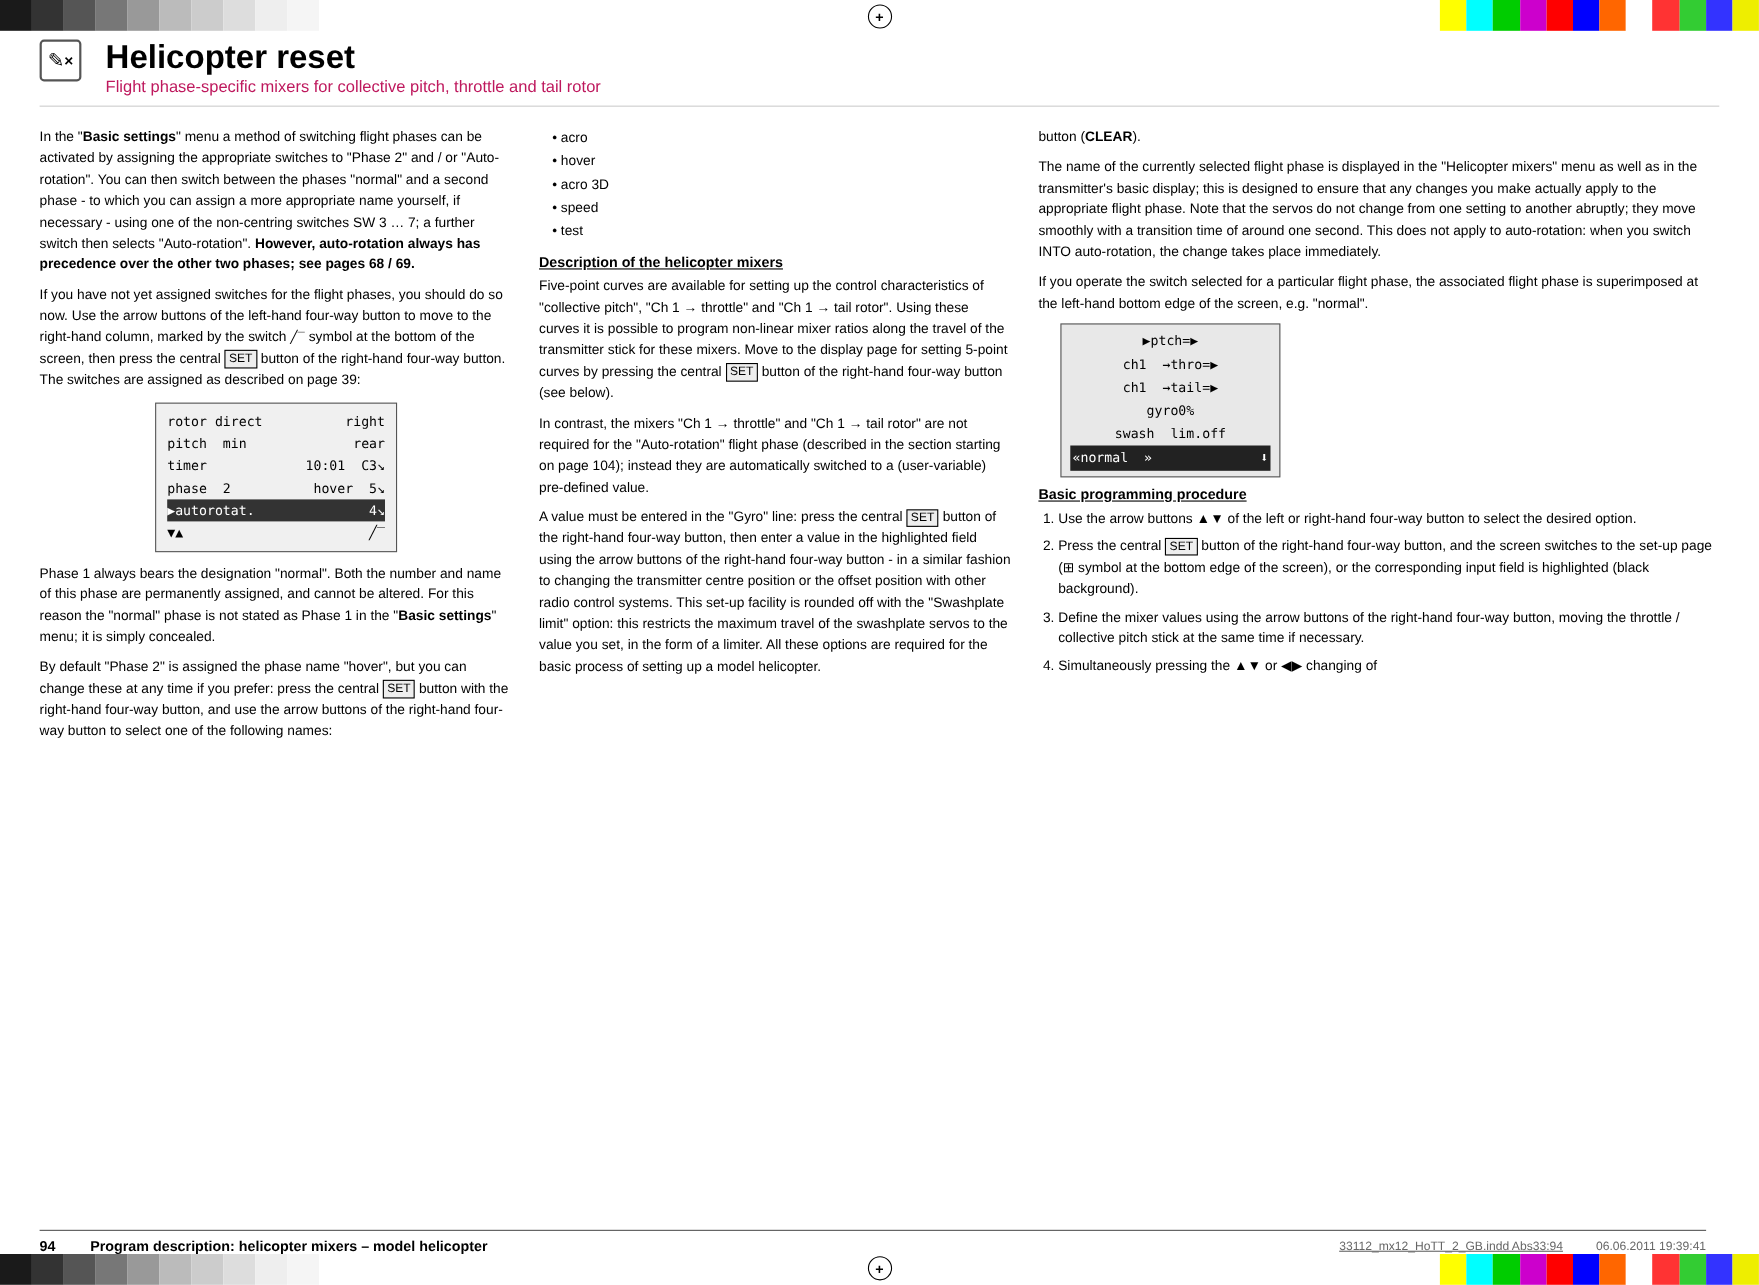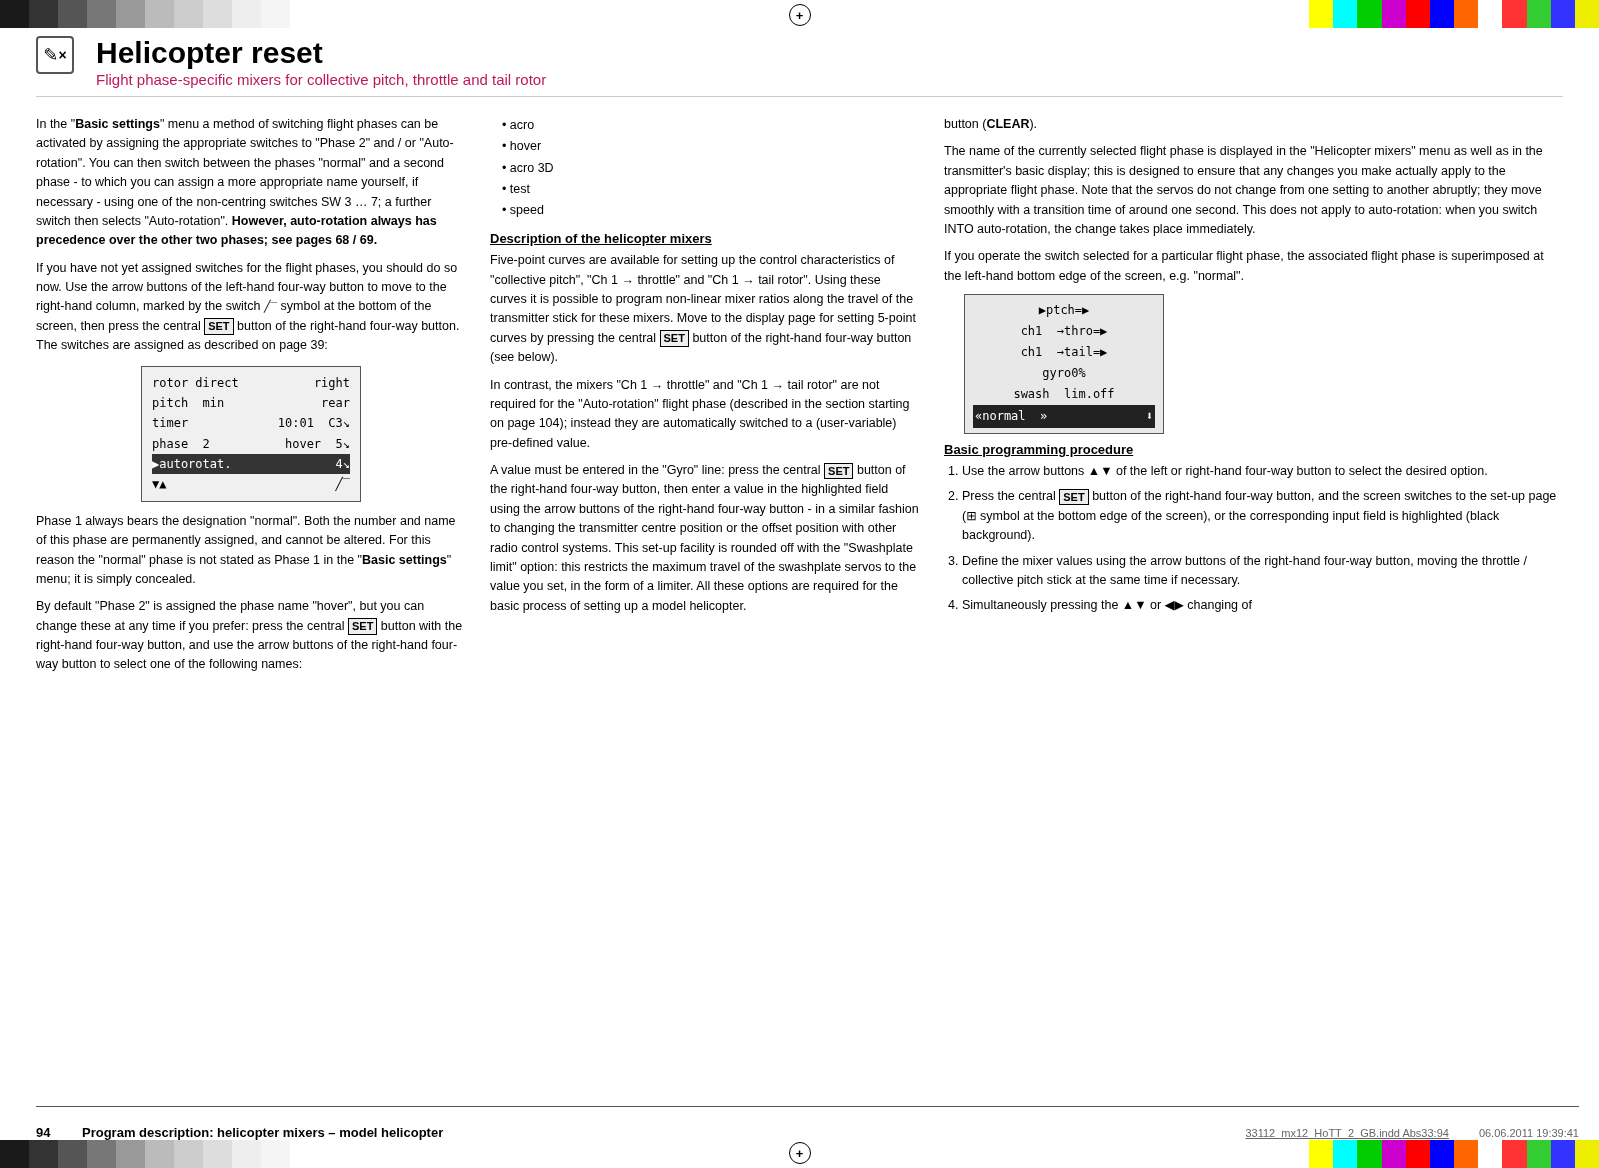--- a/index.html
+++ b/index.html
@@ -80,21 +80,21 @@
     }
     .screen-box .row { display: flex; justify-content: space-between; }
     .screen-box .row.highlight { background: #333; color: #fff; }
 
     
     .set-badge {
       display: inline-block;
       border: 1.5px solid #000;
       padding: 0 3px;
       font-size: 11px;
-      font-weight: bold;
+      font-weight: normal;
       line-height: 1.3;
       vertical-align: middle;
       background: #eee;
     }
 
     
     ul.items {
       list-style: none;
       padding-left: 12px;
       margin-bottom: 10px;
@@ -239,22 +239,22 @@
       <p>
         By default "Phase 2" is assigned the phase name "hover", but you can change these at any time if you prefer: press the central <span class="set-badge">SET</span> button with the right-hand four-way button, and use the arrow buttons of the right-hand four-way button to select one of the following names:
       </p>
     </div>
 
     <div class="middle-col">
       <ul class="items">
         <li>acro</li>
         <li>hover</li>
         <li>acro 3D</li>
+        <li>speed</li>
         <li>test</li>
-        <li>speed</li>
       </ul>
 
       <div class="section-heading">Description of the helicopter mixers</div>
 
       <p>
         Five-point curves are available for setting up the control characteristics of "collective pitch", "Ch 1 → throttle" and "Ch 1 → tail rotor". Using these curves it is possible to program non-linear mixer ratios along the travel of the transmitter stick for these mixers. Move to the display page for setting 5-point curves by pressing the central <span class="set-badge">SET</span> button of the right-hand four-way button (see below).
       </p>
 
       <p>
         In contrast, the mixers "Ch 1 → throttle" and "Ch 1 → tail rotor" are not required for the "Auto-rotation" flight phase (described in the section starting on page 104); instead they are automatically switched to a (user-variable) pre-defined value.
@@ -318,21 +318,21 @@
           Define the mixer values using the arrow buttons of the right-hand four-way button, moving the throttle / collective pitch stick at the same time if necessary.
         </li>
         <li>
           Simultaneously pressing the ▲▼ or ◀▶ changing of
         </li>
       </ol>
     </div>
   </div>
 </div>
 
-<div style="position:absolute;bottom:28px;left:36px;right:20px;border-top:1.5px solid #555;padding-top:18px;display:flex;align-items:center;">
+<div style="position:absolute;bottom:28px;left:36px;right:48px;border-top:1.5px solid #555;padding-top:6px;display:flex;align-items:center;">
   <span style="font-weight:bold;font-size:13px;margin-right:18px;min-width:28px;">94</span>
   <span style="font-weight:bold;font-size:13px;">Program description: helicopter mixers – model helicopter</span>
   <span style="margin-left:auto;font-size:11px;color:#666;text-decoration:underline;">33112_mx12_HoTT_2_GB.indd   Abs33:94</span>
   <span style="margin-left:30px;font-size:11px;color:#666;">06.06.2011   19:39:41</span>
 </div>
 
 <div style="position:absolute;bottom:0;left:0;width:290px;height:28px;display:flex;">
   <div style="flex:1;background:#1a1a1a;"></div>
   <div style="flex:1;background:#333;"></div>
   <div style="flex:1;background:#555;"></div>

